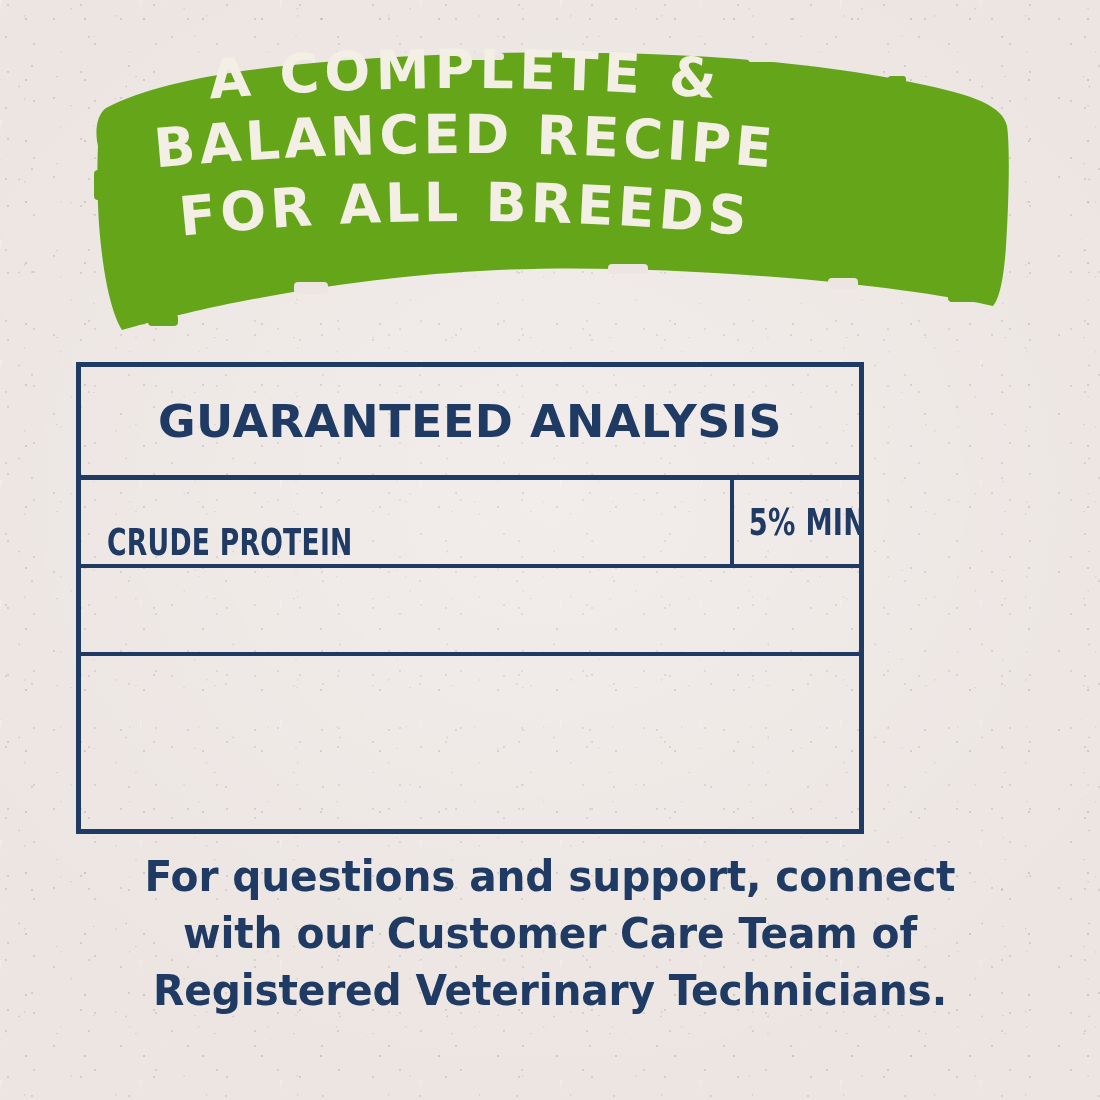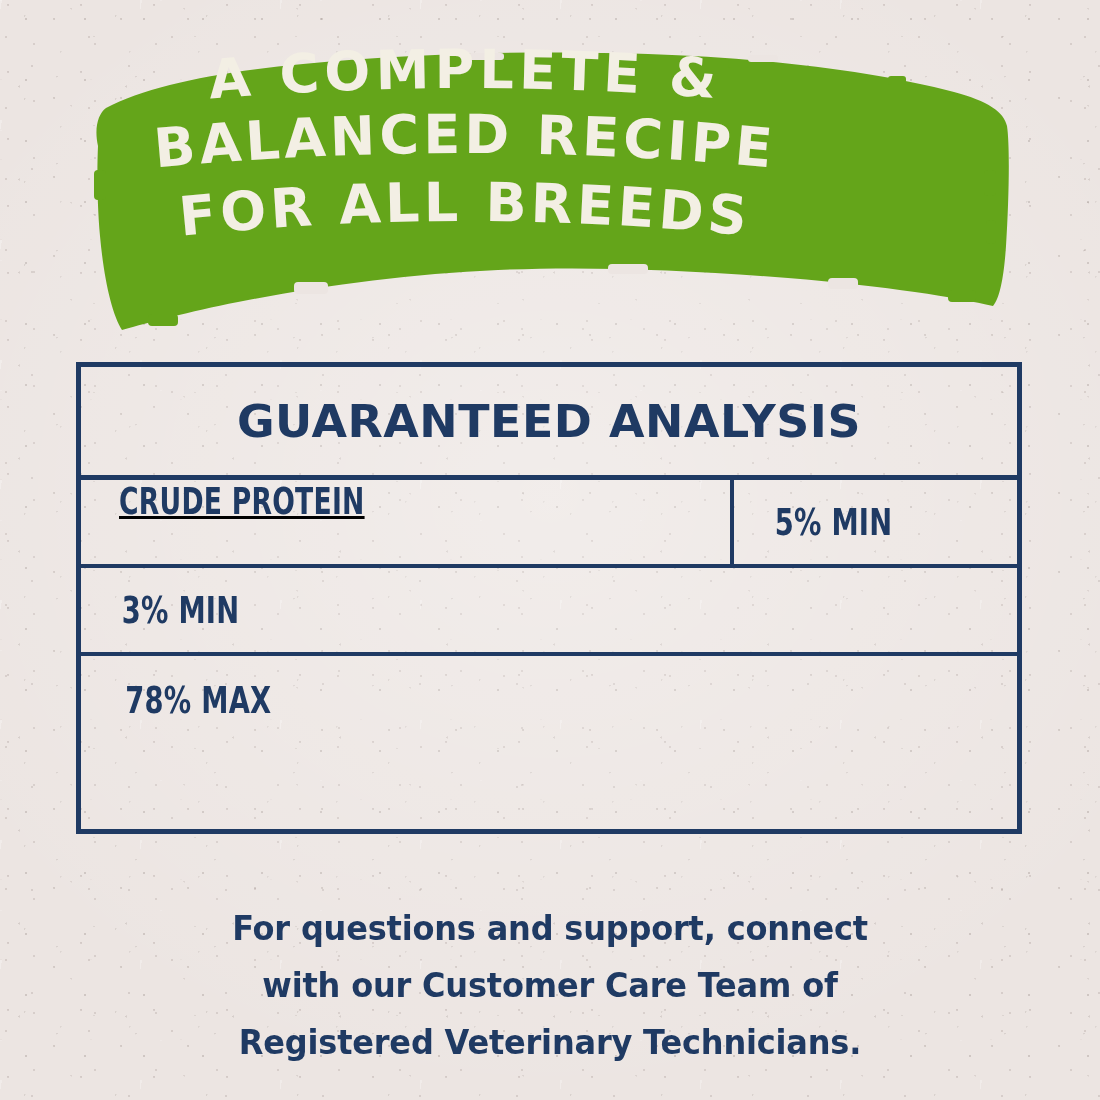--- a/index.html
+++ b/index.html
@@ -89,21 +89,21 @@
     fill: #f3efe4;
     font-family: "DejaVu Sans", sans-serif;
     font-weight: bold;
   }
 
   
   .ga-table {
     position: absolute;
     left: 76px;
     top: 362px;
-    width: 946px;
+    width: 788px;
     height: 472px;
     border: 5px solid #1f3a63;
     box-sizing: border-box;
   }
   .ga-header {
     height: 113px;
     border-bottom: 5px solid #1f3a63;
     display: flex;
     align-items: center;
     justify-content: center;
@@ -121,33 +121,31 @@
   .ga-row {
     display: flex;
     height: 88px;
     border-bottom: 4px solid #1f3a63;
     box-sizing: border-box;
   }
   .ga-row:last-child { border-bottom: none; }
   .ga-cell-label {
     flex: 0 0 653px;
     display: flex;
-    align-items: flex-start;
-    padding-left: 38px;
+    align-items: flex-end;
+    padding-left: 26px;
     box-sizing: border-box;
     border-right: 4px solid #1f3a63;
-    text-decoration: underline;
   }
   .ga-cell-value {
     flex: 1 1 auto;
     display: flex;
     align-items: center;
-    justify-content: flex-start;
-    box-sizing: border-box;
-    margin-left: 26px;
+    justify-content: center;
+    box-sizing: border-box;
   }
   .ga-label-text,
   .ga-value-text {
     color: #1f3a63;
     font-family: "DejaVu Sans Condensed", "DejaVu Sans", sans-serif;
     font-weight: bold;
     font-size: 37px;
     letter-spacing: .3px;
     transform: scaleX(.80);
     transform-origin: left center;
@@ -155,27 +153,27 @@
   }
   .ga-value-text {
     transform-origin: center center;
     font-size: 38px;
   }
 
   
   .footer-note {
     position: absolute;
     left: 50px;
-    top: 900px;
+    top: 848px;
     width: 1000px;
     text-align: center;
     color: #1f3a63;
     font-family: "DejaVu Sans", sans-serif;
     font-weight: bold;
-    font-size: 33px;
+    font-size: 42px;
     line-height: 57px;
     letter-spacing: -0.2px;
   }
   .footer-note .fn-line {
     display: block;
     transform: scaleX(.97);
   }
 </style>
 </head>
 <body>
@@ -255,30 +253,24 @@
     <div class="ga-row">
       <div class="ga-cell-label">
         <span class="ga-label-text">CRUDE PROTEIN</span>
       </div>
       <div class="ga-cell-value">
         <span class="ga-value-text">5% MIN</span>
       </div>
     </div>
 
     <div class="ga-row">
-      <div class="ga-cell-value">
-        <span class="ga-value-text">3% MIN</span>
-      </div>
     </div>
 
 
     <div class="ga-row">
-      <div class="ga-cell-value">
-        <span class="ga-value-text">78% MAX</span>
-      </div>
     </div>
 
   </div>
 
   <div class="footer-note">
     <span class="fn-line">For questions and support, connect</span>
     <span class="fn-line">with our Customer Care Team of</span>
     <span class="fn-line">Registered Veterinary Technicians.</span>
   </div>
 

